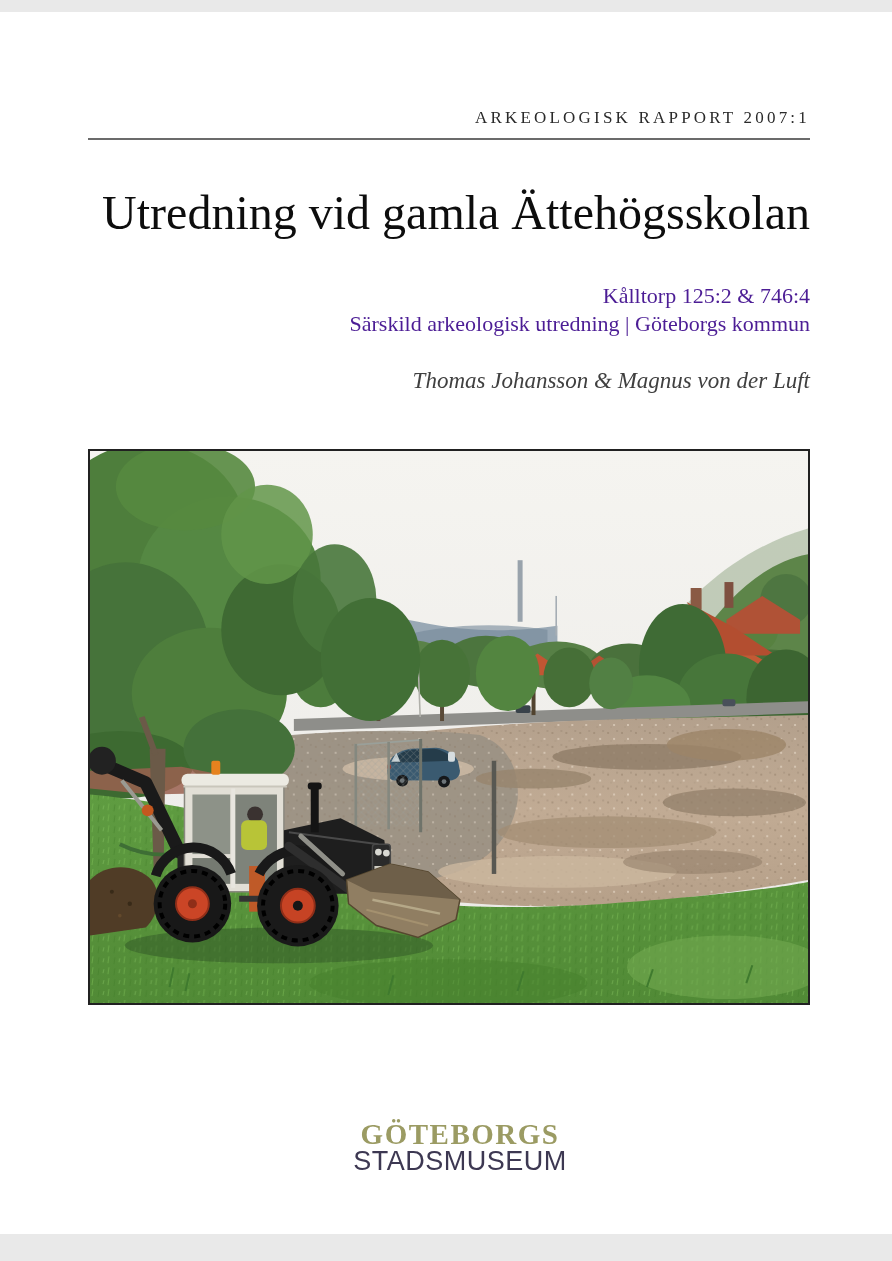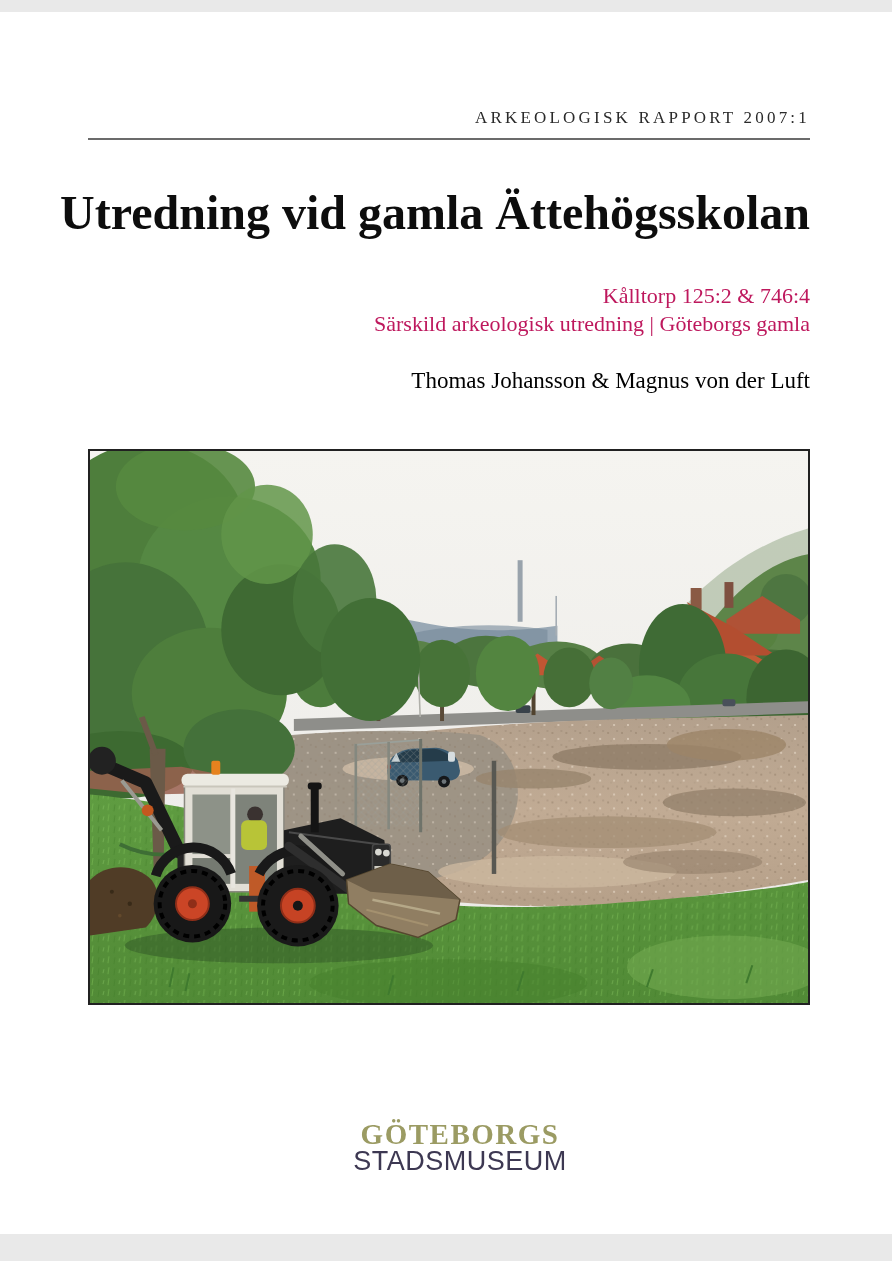--- a/index.html
+++ b/index.html
@@ -34,27 +34,28 @@
     color:#0d0d0d;
     white-space:nowrap;
     text-align:right;
   }
   .subtitle-block{
     position:absolute;
     top:270px;right:82px;
     text-align:right;
     font-size:22px;
     line-height:28px;
-    color:#be185d;
+    color:#4c1d95;
   }
   .authors-line{
     position:absolute;
     top:356px;right:82px;
     font-size:23px;
-    color:#000000;
+    font-style:italic;
+    color:#404040;
     white-space:nowrap;
   }
   .cover-photo{
     position:absolute;
     top:437px;left:88px;
     width:718px;height:552px;
     border:2px solid #212121;
     margin:0;padding:0;
     background:#eeeeeb;
   }
@@ -82,25 +83,25 @@
   }
 </style>
 </head>
 <body>
 
 <div class="page">
 
   <div class="series-label">ARKEOLOGISK RAPPORT 2007:1</div>
   <div class="header-rule"></div>
 
-  <h1 class="report-title" style="margin:0;font-weight:bold;">Utredning vid gamla Ättehögsskolan</h1>
+  <h1 class="report-title" style="margin:0;font-weight:normal;">Utredning vid gamla Ättehögsskolan</h1>
 
   <div class="subtitle-block">
     <div>Kålltorp 125:2 &amp; 746:4</div>
-    <div>Särskild arkeologisk utredning | Göteborgs gamla</div>
+    <div>Särskild arkeologisk utredning | Göteborgs kommun</div>
   </div>
 
   <div class="authors-line">Thomas Johansson &amp; Magnus von der Luft</div>
 
   <figure class="cover-photo">
     <svg viewBox="0 0 722 556" preserveAspectRatio="none" role="img">
       <defs>
         <linearGradient id="sky" x1="0" y1="0" x2="0" y2="1">
           <stop offset="0" stop-color="#f5f4f0"></stop>
           <stop offset="0.7" stop-color="#eeedea"></stop>

